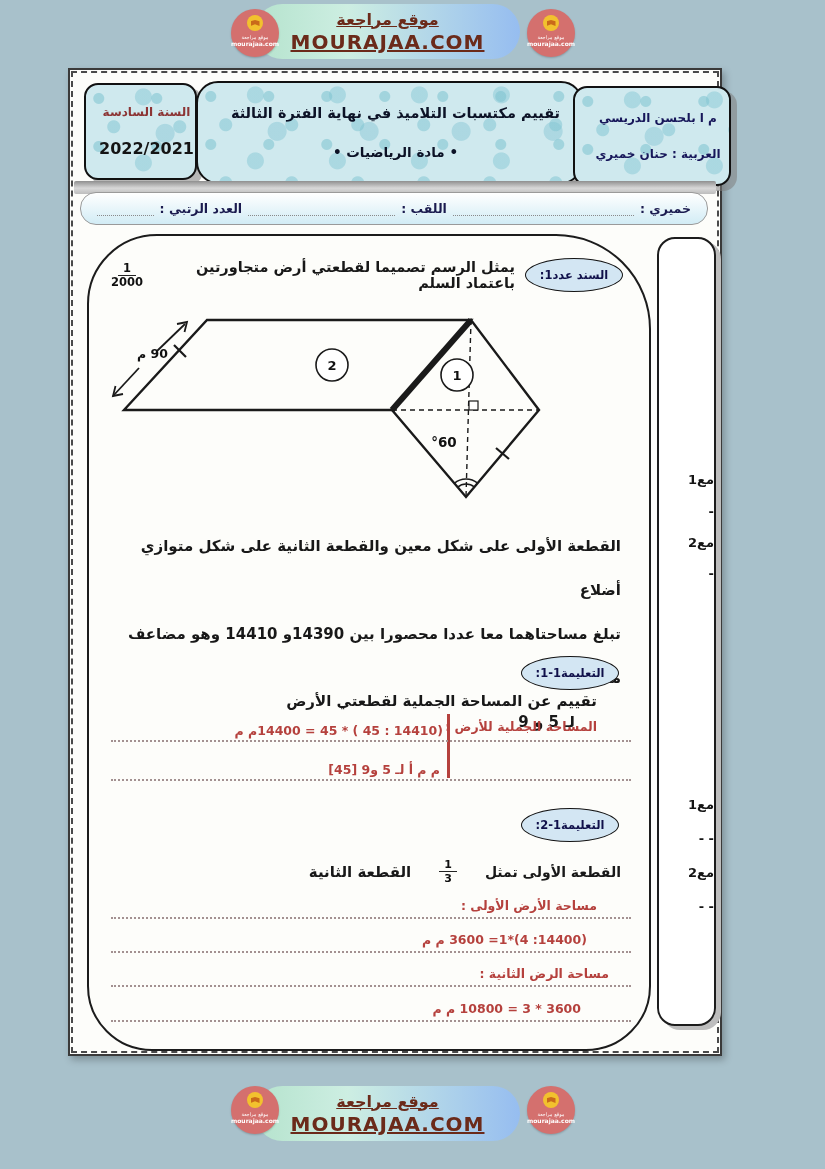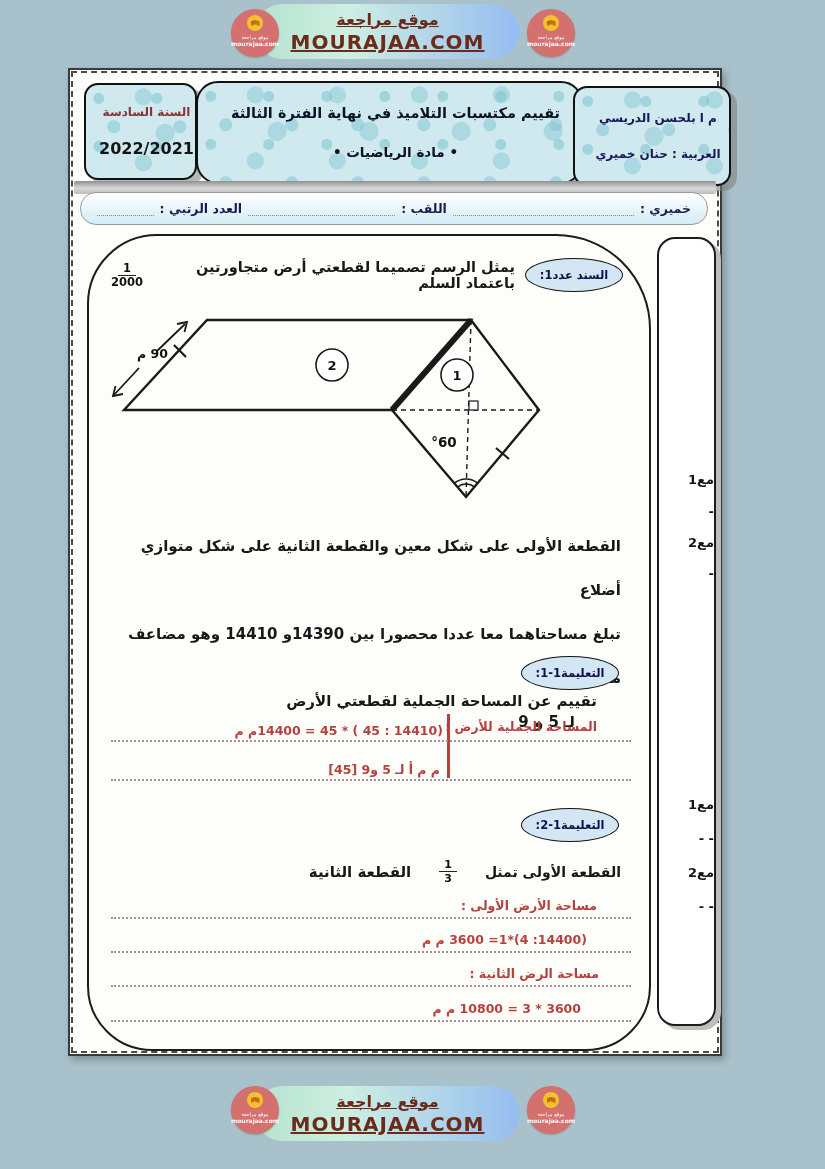--- a/index.html
+++ b/index.html
@@ -206,21 +206,21 @@
         <span class="fnum">1</span>
         <span>3</span>
       </span>
       <span class="body-text" style="font-size:15px;">القطعة الثانية</span>
     </div>
 
     <div class="red" style="top:662px;right:52px;">مساحة الأرض الأولى :</div>
     <div class="dotline" style="top:681px;"></div>
     <div class="red" style="top:696px;right:62px;">(14400: 4)*1= 3600 م م</div>
     <div class="dotline" style="top:715px;"></div>
-    <div class="red" style="top:730px;right:50px;">مساحة الرض الثانية :</div>
+    <div class="red" style="top:730px;right:40px;">مساحة الرض الثانية :</div>
     <div class="dotline" style="top:749px;"></div>
     <div class="red" style="top:765px;right:68px;">3600 * 3 = 10800 م م</div>
     <div class="dotline" style="top:784px;"></div>
   </div>
 
   <div class="grade-col">
     <span class="grade-mark" style="top:233px;">مع1</span>
     <span class="grade-mark" style="top:265px;">-</span>
     <span class="grade-mark" style="top:296px;">مع2</span>
     <span class="grade-mark" style="top:327px;">-</span>

